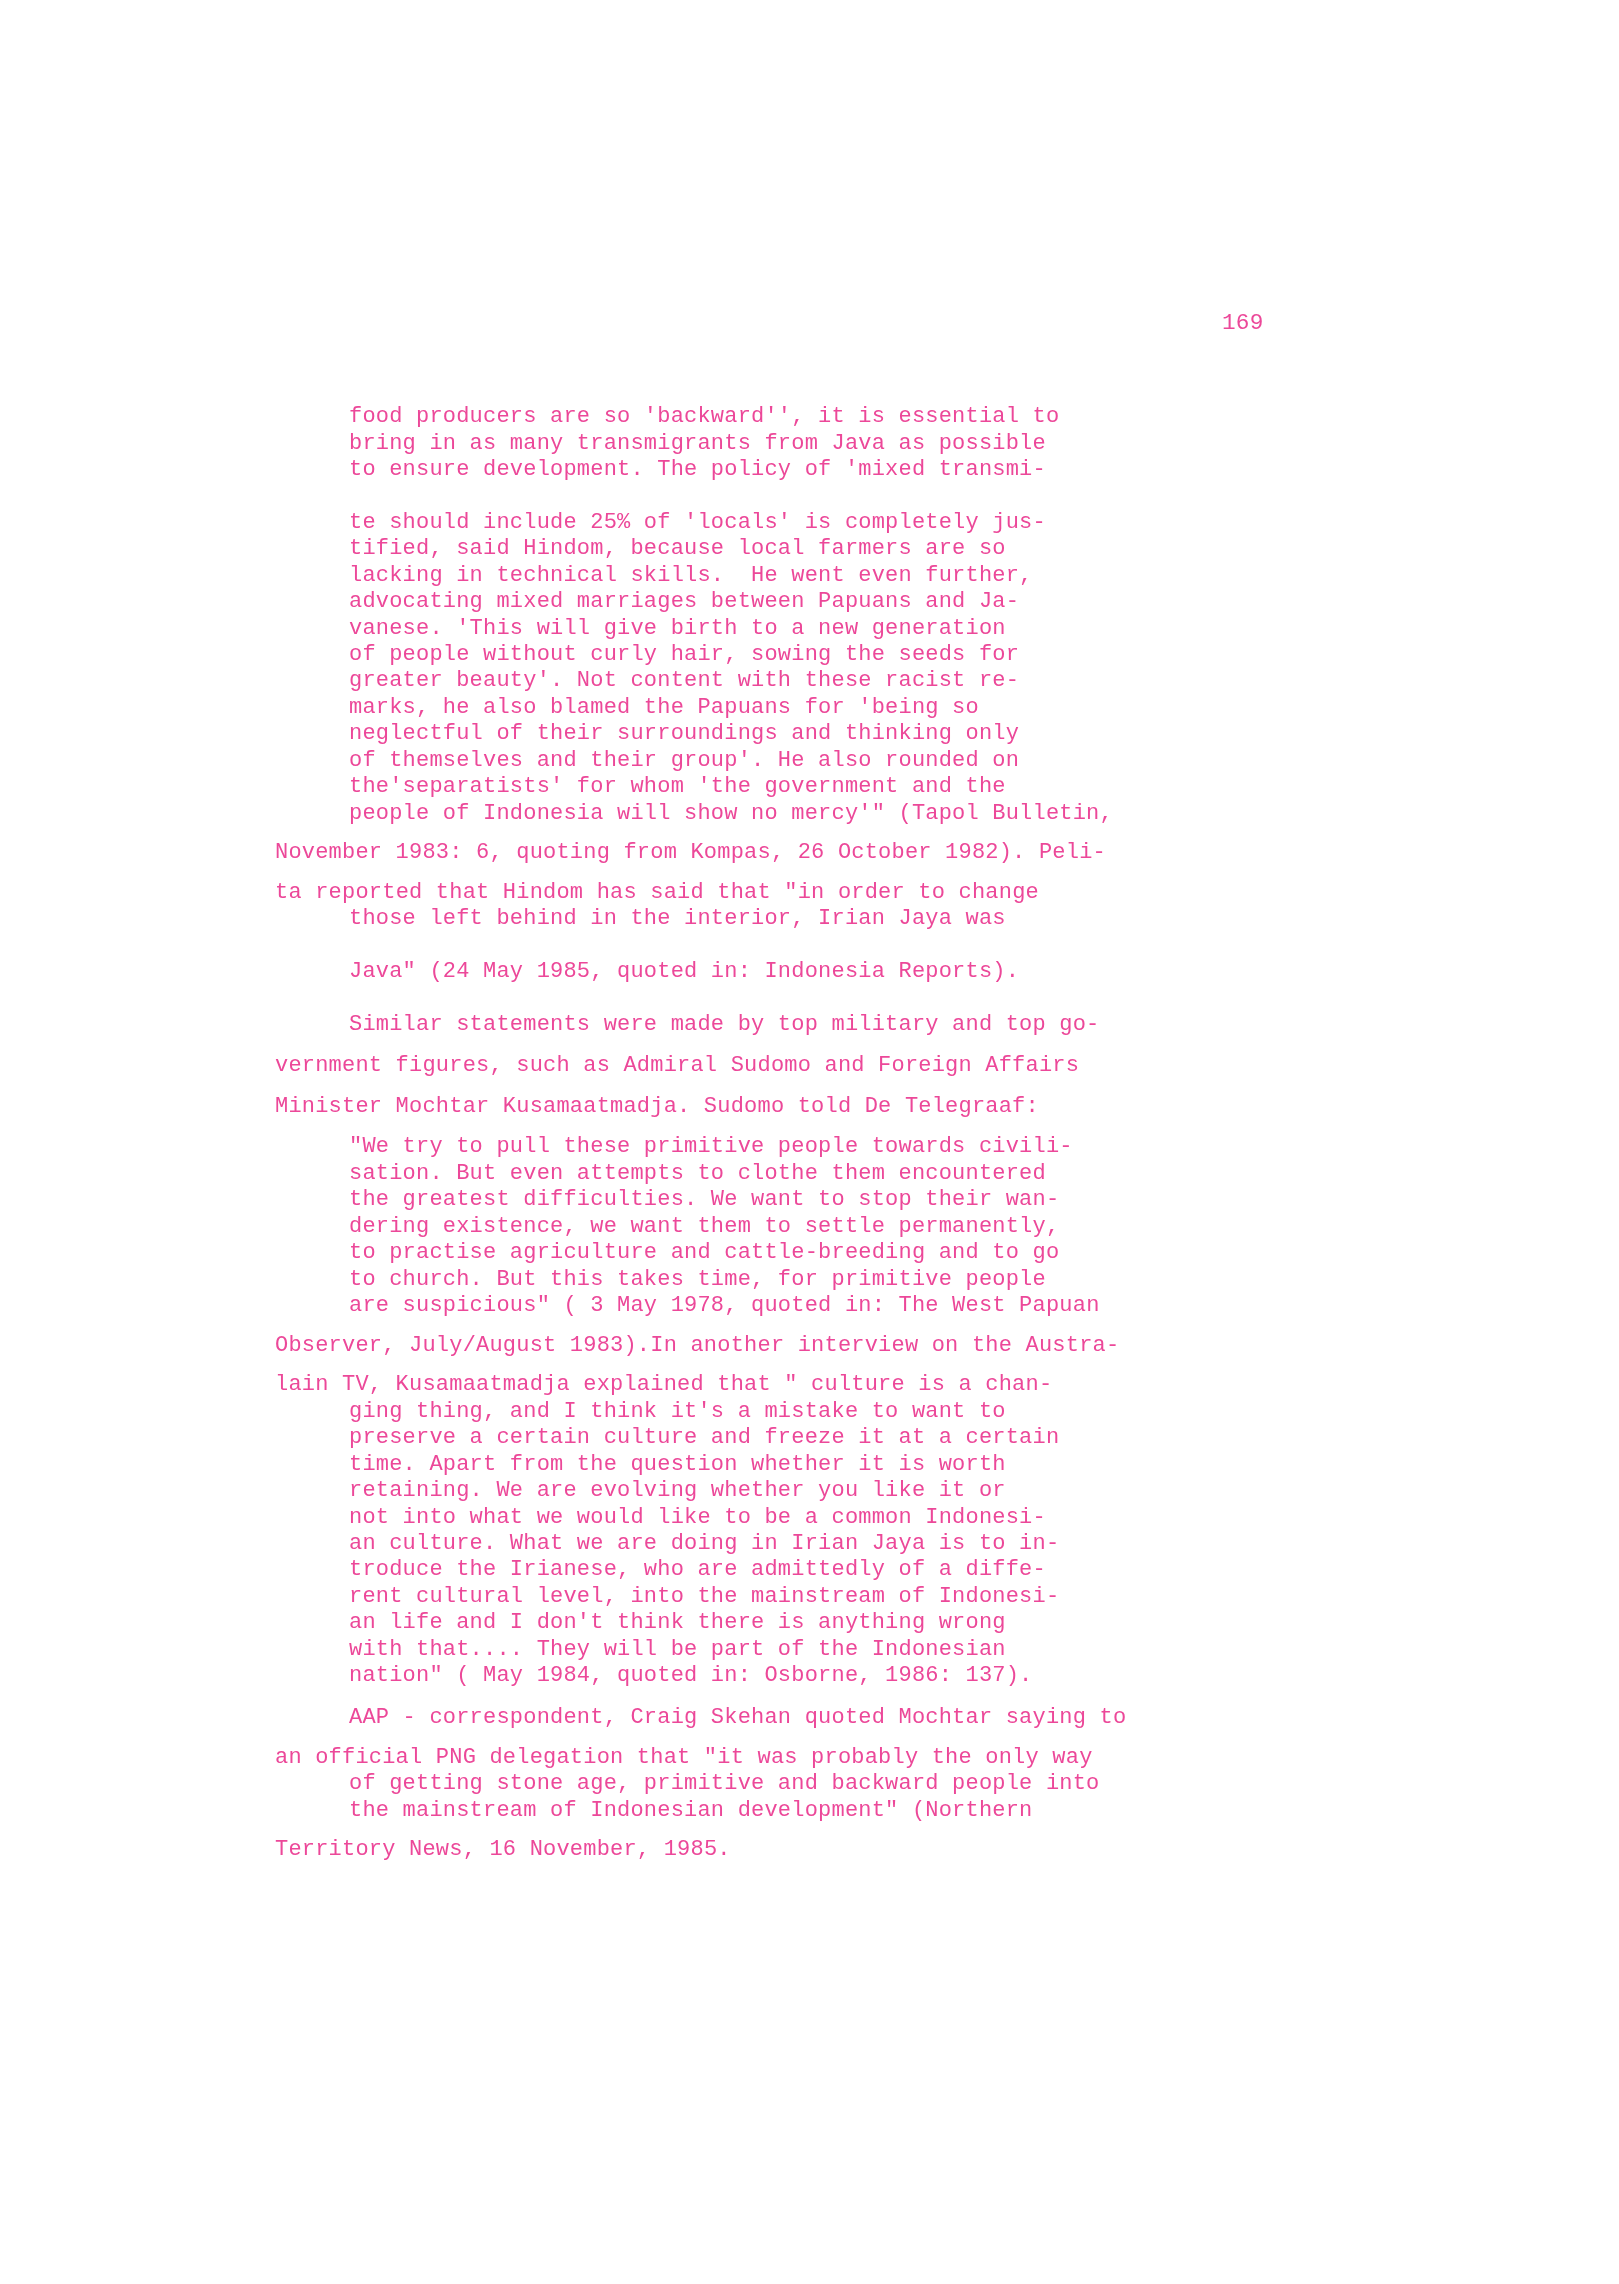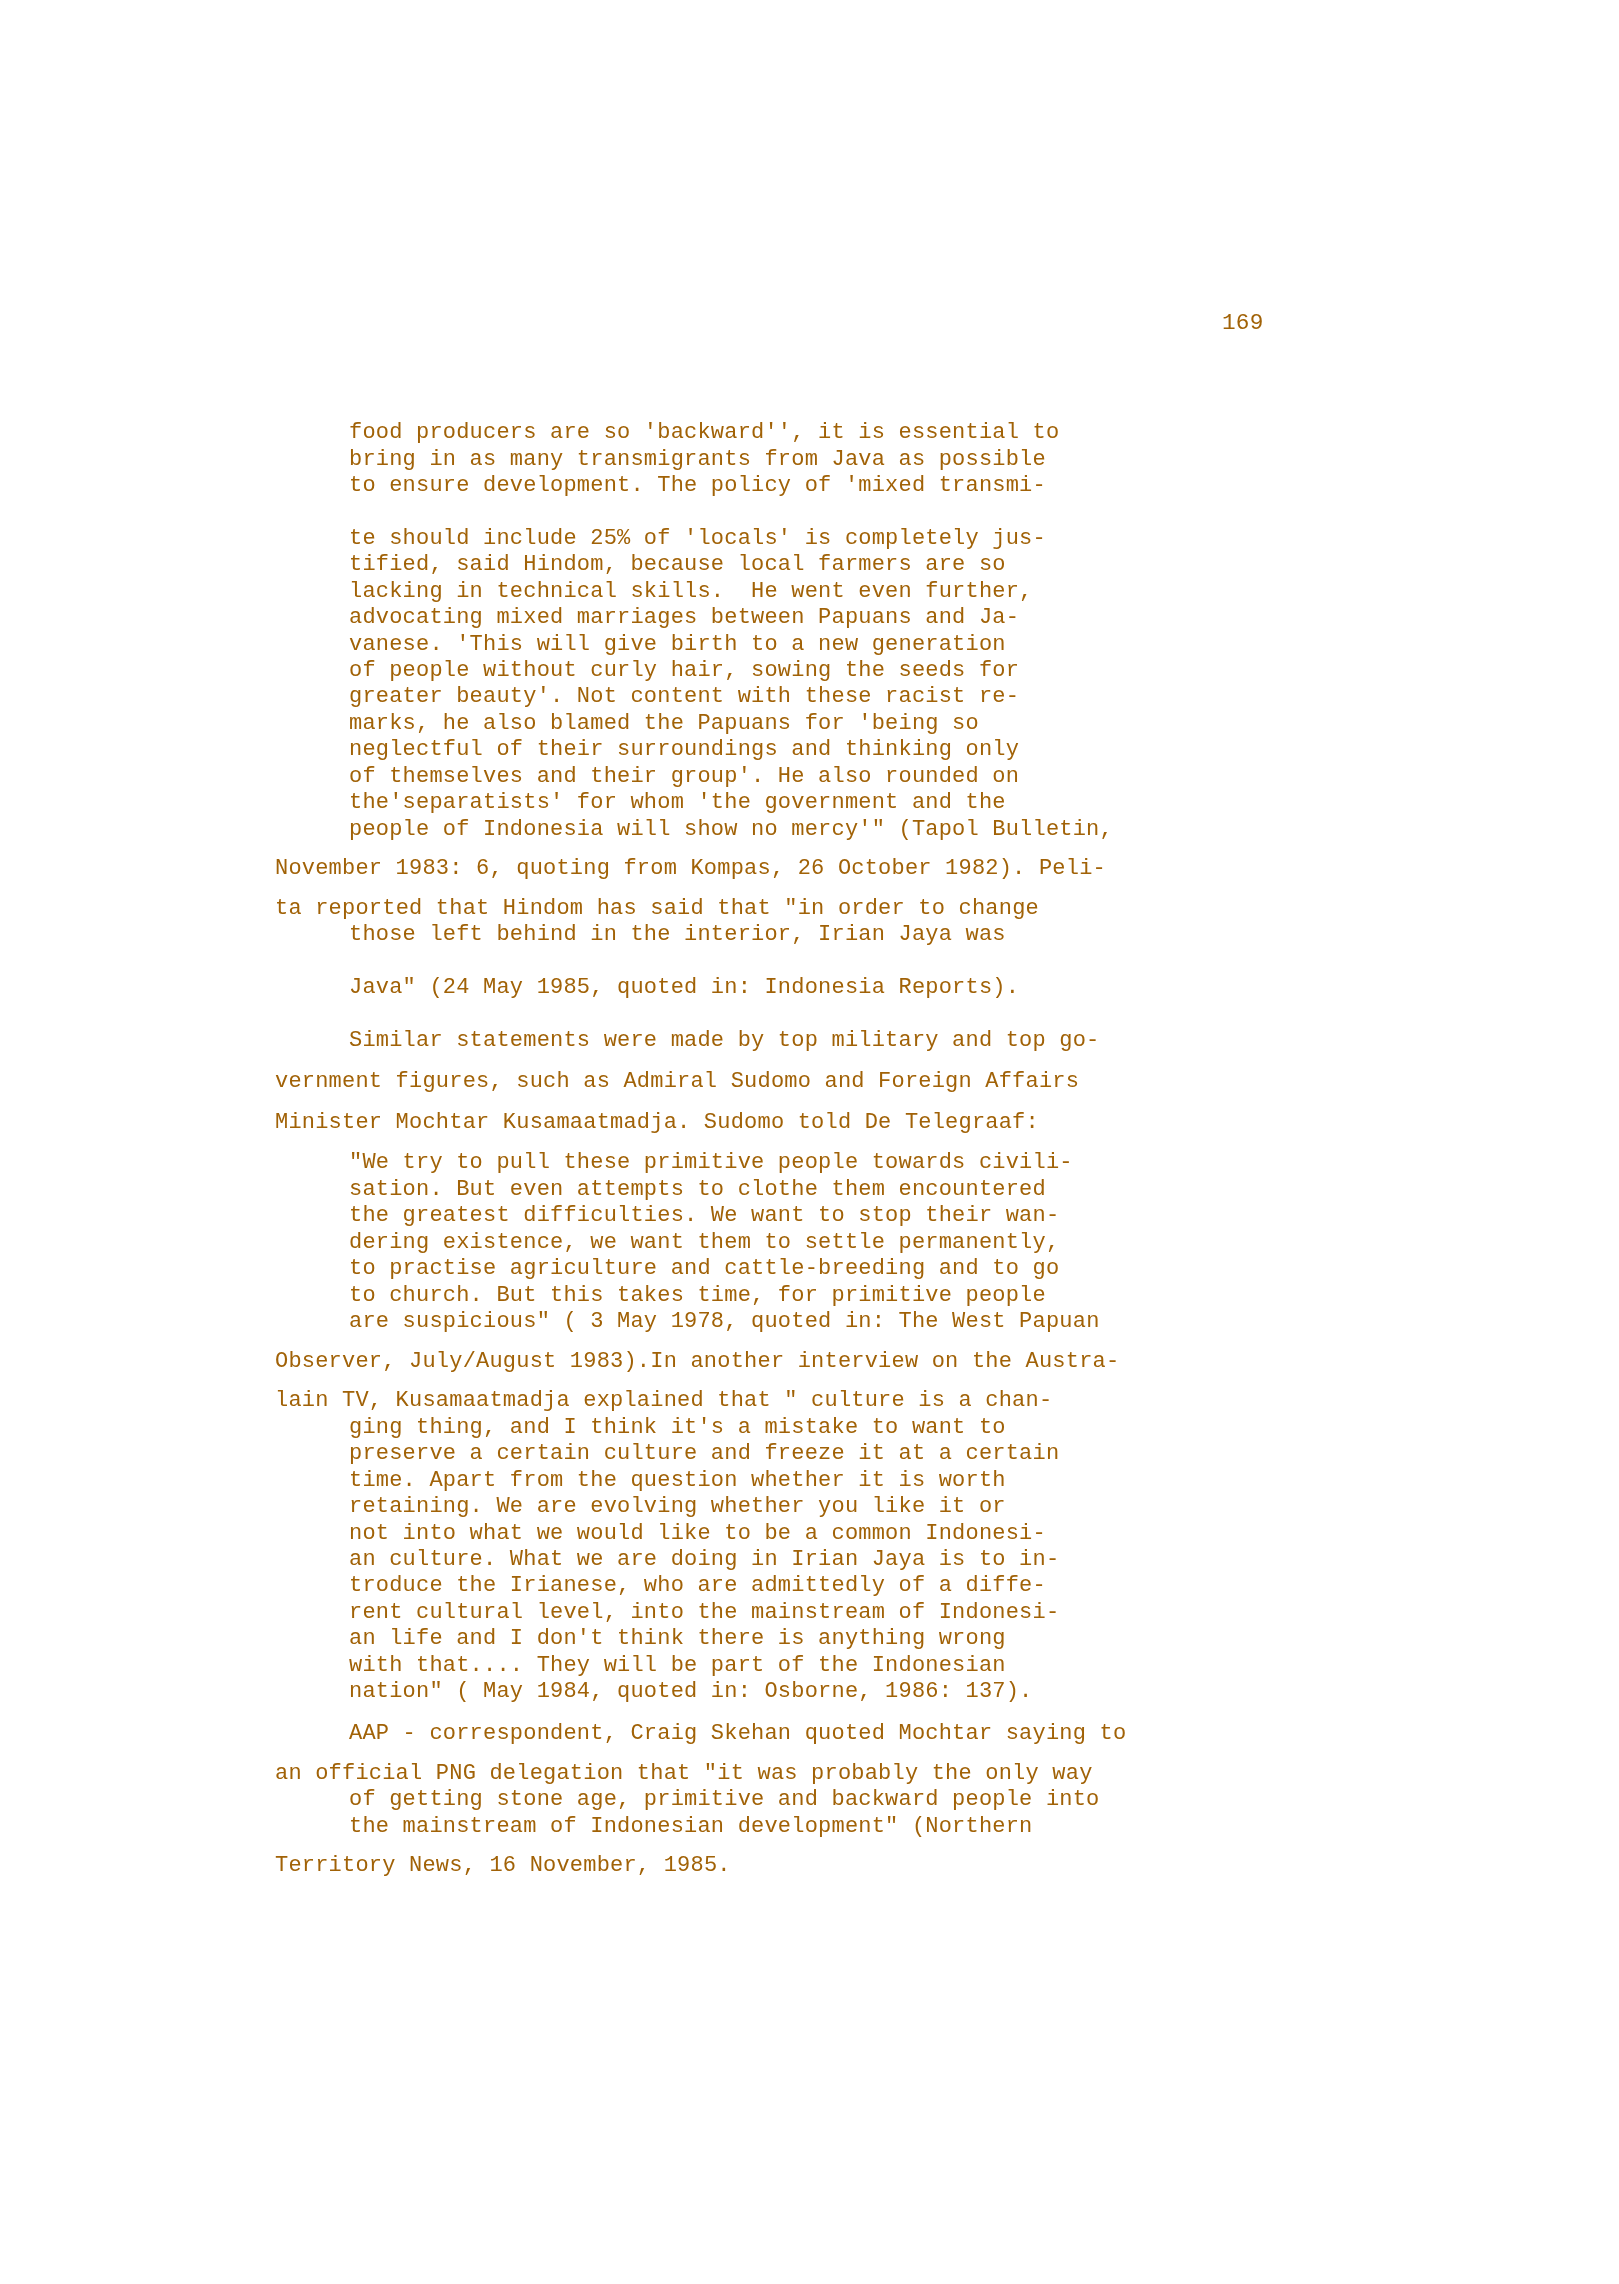--- a/index.html
+++ b/index.html
@@ -1,24 +1,24 @@
 <!DOCTYPE html>
 <html style="font-size:12px"><head>
 <meta charset="utf-8">
 <style>
   html, body { margin: 0; padding: 0; background: #ffffff; }
   body { width: 1619px; height: 2284px; position: relative; overflow: hidden; }
   .page {
     position: absolute; left: 0; top: 0; width: 1619px; height: 2284px;
-    background: #ffffff; color: #a16207;
+    background: #ffffff; color: #ec4899;
     font-family: "Liberation Mono", "DejaVu Sans Mono", monospace;
     font-size: 22px; letter-spacing: 0.2px;
   }
   .page-number { position: absolute; left: 1222px; top: 310px; font-size: 22.7px; }
-  .line { position: absolute; white-space: pre; line-height: 26.4px; margin-top: 16px; }
+  .line { position: absolute; white-space: pre; line-height: 26.4px; }
   .ind { left: 349px; }
   .out { left: 275px; }
   .u { text-underline-offset: 3.8px; text-decoration-thickness: 1.5px; }
 </style>
 </head>
 <body>
 
 <div class="page">
   <div class="page-number">169</div>
 

